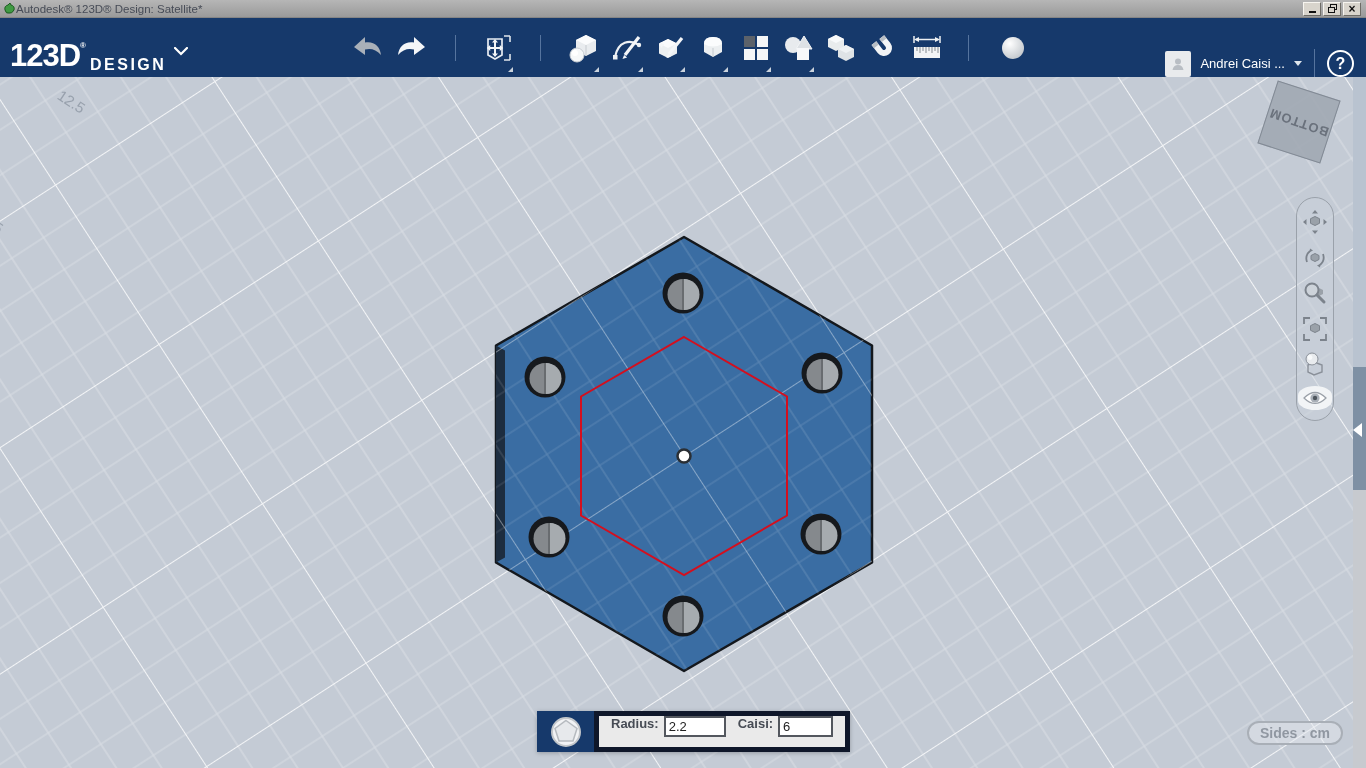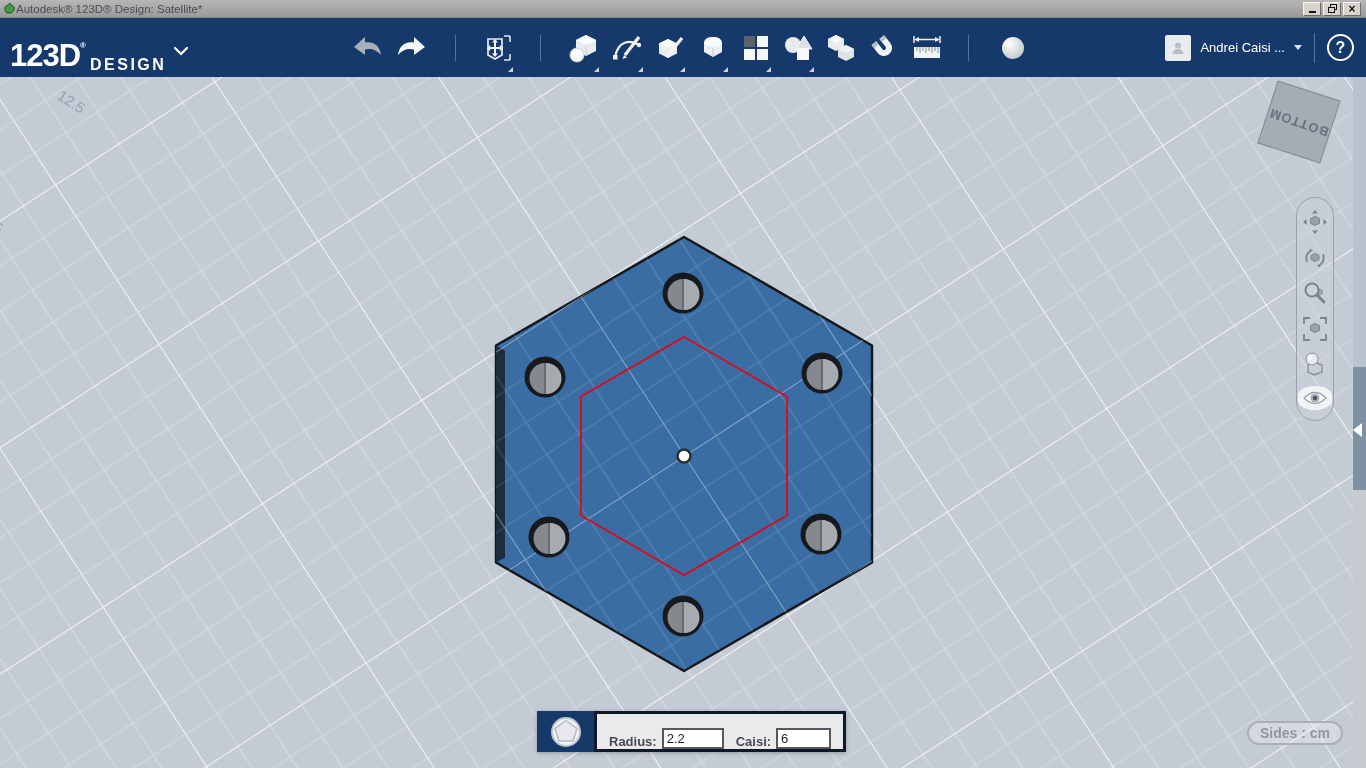--- a/index.html
+++ b/index.html
@@ -17,21 +17,21 @@
   
   .toolbar{position:relative;height:59px;background:#16396b}
   .logo{position:absolute;left:10px;top:10px;display:flex;align-items:flex-end;color:#fff}
   .logo-123d{font-size:31px;font-weight:bold;letter-spacing:-1px;line-height:36px}
   .logo-reg{font-size:8px;vertical-align:18px}
   .logo-design{font-size:16px;font-weight:600;letter-spacing:2.5px;margin-left:5px}
   .logo-caret{width:14px;height:9px;margin-left:8px;align-self:center}
   .tool{position:absolute;top:13px;width:36px;height:34px;display:flex;align-items:center;justify-content:center}
   .tool.caret::after{content:'';position:absolute;right:3px;bottom:-7px;width:0;height:0;border-left:5px solid transparent;border-bottom:5px solid #c9d2dc}
   .sep{position:absolute;top:17px;width:1px;height:26px;background:rgba(150,175,210,.5)}
-  .account{position:absolute;right:12px;top:0;height:59px;display:flex;align-items:center}
+  .account{position:absolute;right:12px;top:16px;height:59px;display:flex;align-items:center}
   .avatar{width:26px;height:26px;background:#e9ebed;border-radius:2px;display:flex;align-items:center;justify-content:center;margin-right:9px}
   .account-name{color:#fff;font-size:13px;white-space:nowrap}
   .acct-caret{width:0;height:0;border-left:4px solid transparent;border-right:4px solid transparent;border-top:5px solid #dfe5ec;margin-left:9px}
   .acct-sep{width:1px;height:30px;background:rgba(150,175,210,.5);margin:0 12px}
   .help-btn{width:27px;height:27px;border:2px solid #fff;border-radius:50%;color:#fff;font-size:16px;font-weight:bold;display:flex;align-items:center;justify-content:center}
 
   
   .canvas{position:relative;height:691px;background:#c4cbd5;overflow:hidden}
   .scene{position:absolute;left:0;top:0}
   .grid-label{position:absolute;color:#98a1ad;font-size:15px;transform:rotate(33deg);user-select:none}
@@ -45,21 +45,21 @@
   .nav-icon{width:28px;height:28px;display:flex;align-items:center;justify-content:center}
   .eye-wrap{background:#f2f4f6;border-radius:50%/40%;width:34px;height:24px}
 
   .side-strip{position:absolute;right:0;top:0;bottom:0;width:13px;background:#b9c3d0}
   .side-strip-lower{position:absolute;right:0;top:413px;bottom:0;width:13px;background:#c7cacf}
   .side-thumb{position:absolute;right:0;top:290px;width:13px;height:123px;background:#7e90a4}
   .side-arrow{position:absolute;right:4px;top:346px;width:0;height:0;border-top:7px solid transparent;border-bottom:7px solid transparent;border-right:9px solid #fff}
 
   .options-bar{position:absolute;left:537px;top:634px;height:41px;display:flex;filter:drop-shadow(0 1px 2px rgba(0,0,0,.25))}
   .options-icon{width:57px;background:#16396b;display:flex;align-items:center;justify-content:center}
-  .options-fields{background:#eaeaea;border:3px solid #0f172a;display:flex;align-items:flex-end;padding:0 12px}
+  .options-fields{background:#eaeaea;border:5px solid #0f172a;display:flex;align-items:flex-start;padding:0 12px}
   .field-label{font-size:13px;font-weight:bold;color:#474c55;margin-right:5px;white-space:nowrap}
   .field-label + input{margin-right:12px}
   .options-fields input{height:21px;border:2px solid #53575e;background:#fff;font-size:13px;padding:0 3px;font-family:"Liberation Sans",sans-serif;color:#222}
   .input-radius{width:62px}
   .input-sides{width:55px;margin-right:0!important}
 
   .units{position:absolute;right:23px;top:644px;border:2px solid #a9afb7;border-radius:12px;padding:2px 11px;color:#9097a1;font-size:14px;font-weight:bold;background:rgba(228,232,237,.5);white-space:nowrap}
 </style>
 </head>
 <body>

